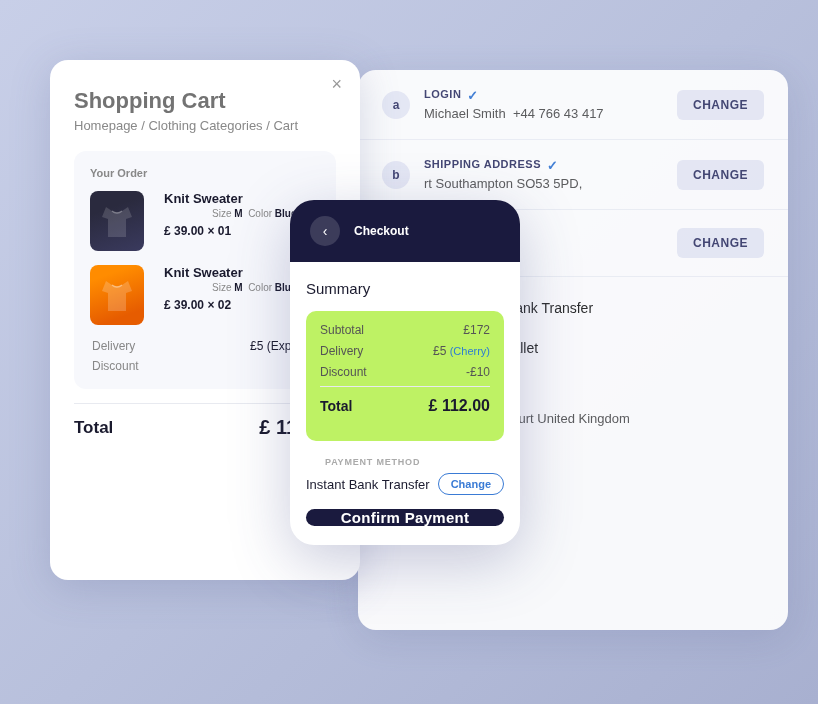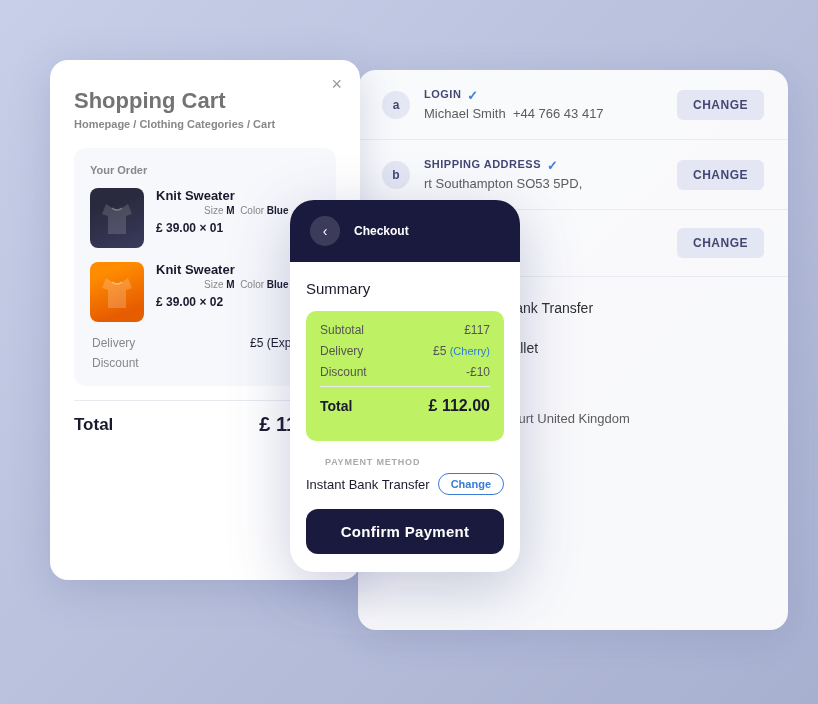--- a/index.html
+++ b/index.html
@@ -177,44 +177,43 @@
     }
 
     .cart-title {
       font-size: 22px;
       font-weight: 800;
       color: #737373;
       margin-bottom: 4px;
     }
 
     .breadcrumb {
-      font-size: 11px;
+      font-size: 13px;
       color: #888;
       margin-bottom: 18px;
-      font-weight: bold;
     }
 
     .order-box {
       background: #f7f8fc;
       border-radius: 12px;
       padding: 16px;
       margin-bottom: 14px;
     }
 
     .order-label {
       font-size: 11px;
       font-weight: 700;
       color: #888;
       margin-bottom: 12px;
     }
 
     .cart-item {
       display: flex;
       align-items: flex-start;
-      gap: 12px;
+      gap: 20px;
       margin-bottom: 14px;
     }
 
     .item-img {
       width: 54px;
       height: 60px;
       border-radius: 8px;
       flex-shrink: 0;
       overflow: hidden;
       display: flex;
@@ -395,21 +394,20 @@
       font-weight: 600;
       cursor: pointer;
     }
 
     .confirm-btn {
       width: 100%;
       background: #1a1a3e;
       color: #fff;
       border: none;
       border-radius: 12px;
-      padding: 14px;
       font-size: 15px;
       font-weight: 700;
       cursor: pointer;
       letter-spacing: 0.3px;
     }
 
     
     .feno-icon {
       width: 36px;
       height: 26px;
@@ -543,21 +541,21 @@
     </button>
     <div class="checkout-title">Checkout</div>
   </div>
 
   <div class="checkout-body">
     <div class="summary-title">Summary</div>
 
     <div class="summary-box">
       <div class="summary-row">
         <span>Subtotal</span>
-        <span>£117</span>
+        <span>£172</span>
       </div>
       <div class="summary-row">
         <span>Delivery</span>
         <span><span>£5</span> <span class="express">(Cherry)</span></span>
       </div>
       <div class="summary-row">
         <span>Discount</span>
         <span>-£10</span>
       </div>
       <div class="total-summary-row">

